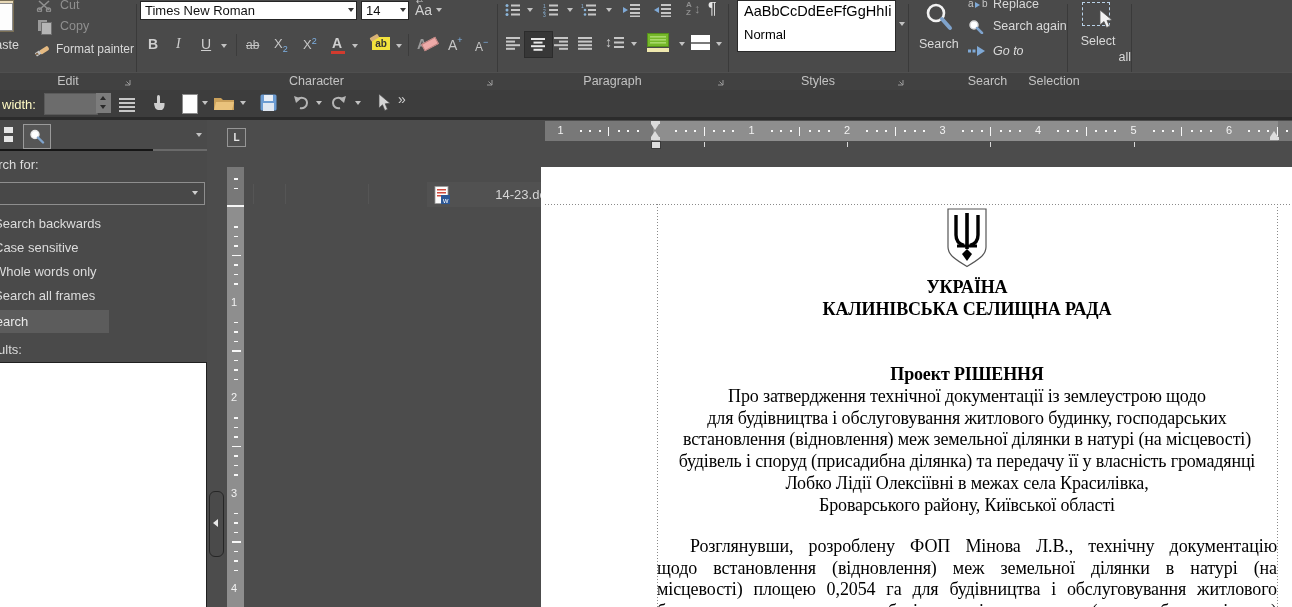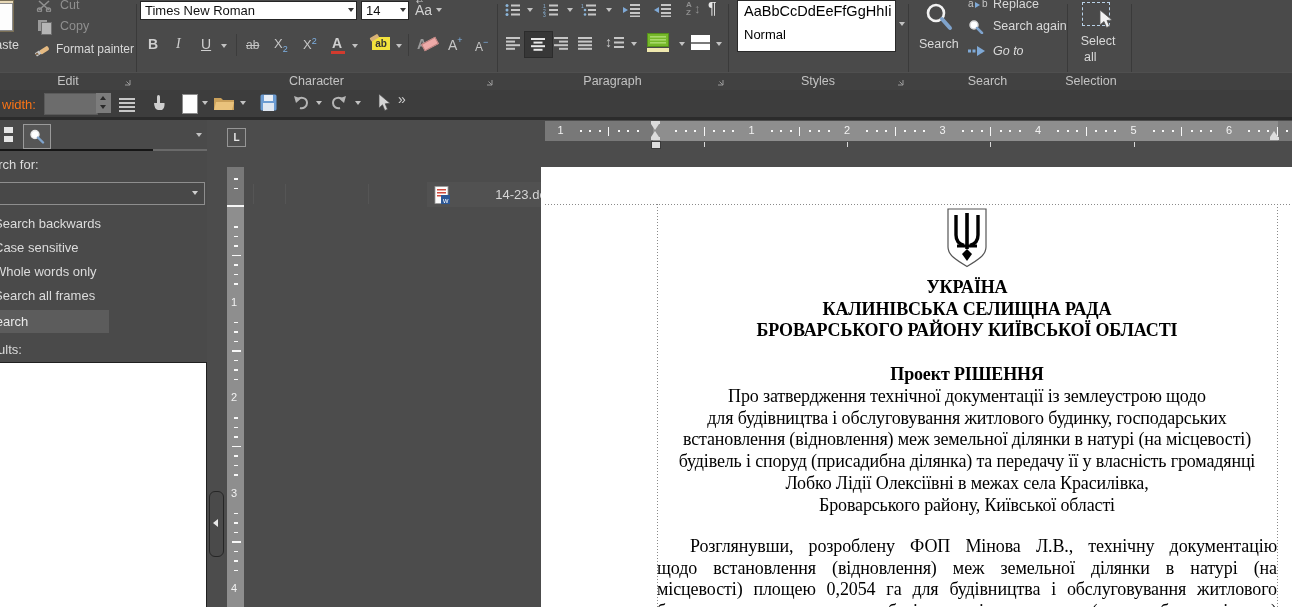--- a/index.html
+++ b/index.html
@@ -314,37 +314,37 @@
       </svg>
       <span class="abs btnlabel" style="left:25px;top:1px;font-style:italic;">Go to</span>
     </div>
 
     <div class="abs" style="left:1072px;top:0;width:52px;height:68px;">
       <span class="abs" style="left:10px;top:2px;width:26px;height:22px;border:1.5px dashed #b9d2e8;"></span>
       <svg class="abs" style="left:26px;top:10px;" width="16" height="20">
         <path d="M2 0 L2 15 L6 11.5 L8.5 17.5 L11.5 16.2 L9 10.5 L14 10 Z" fill="#f2f2f2" stroke="#555" stroke-width="0.8"></path>
       </svg>
       <span class="abs btnlabel" style="left:8px;top:34px;width:36px;text-align:center;">Select</span>
-      <span class="abs btnlabel" style="left:12px;top:50px;width:36px;text-align:left;">all</span>
+      <span class="abs btnlabel" style="left:23px;top:50px;width:36px;text-align:right;">all</span>
     </div>
 
     <div class="gsep" style="left:136px;"></div>
     <div class="gsep" style="left:497px;"></div>
     <div class="gsep" style="left:728px;"></div>
     <div class="gsep" style="left:908px;"></div>
     <div class="gsep" style="left:1067px;"></div>
     <div class="gsep" style="left:1131px;"></div>
 
     <div class="abs grp-strip"></div>
     <span class="grp-label" style="left:0;width:136px;">Edit</span>
     <span class="grp-label" style="left:497px;width:231px;">Paragraph</span>
     <span class="grp-label" style="left:136px;width:361px;">Character</span>
     <span class="grp-label" style="left:728px;width:180px;">Styles</span>
     <span class="grp-label" style="left:908px;width:159px;">Search</span>
-    <span class="grp-label" style="left:1059px;width:64px;">Selection</span>
+    <span class="grp-label" style="left:1022px;width:64px;">Selection</span>
     <span class="launcher" style="left:124px;">
         <svg width="7" height="7">
           <path d="M1 6 L6 6 L6 1 M2.5 2.5 L6 6" stroke="#9a9a9a" stroke-width="1" fill="none"></path>
         </svg>
       </span>
     <span class="launcher" style="left:486px;">
         <svg width="7" height="7">
           <path d="M1 6 L6 6 L6 1 M2.5 2.5 L6 6" stroke="#9a9a9a" stroke-width="1" fill="none"></path>
         </svg>
       </span>
@@ -354,21 +354,21 @@
         </svg>
       </span>
     <span class="launcher" style="left:897px;">
         <svg width="7" height="7">
           <path d="M1 6 L6 6 L6 1 M2.5 2.5 L6 6" stroke="#9a9a9a" stroke-width="1" fill="none"></path>
         </svg>
       </span>
   </div>
 
   <div id="tabrow" class="abs">
-    <span class="abs" style="left:2px;top:7px;color:#f97316;">width:</span>
+    <span class="abs" style="left:2px;top:7px;color:#fef9c3;">width:</span>
     <div class="abs spin" style="left:44px;top:3px;width:52px;height:20px;"></div>
     <div class="abs spin-arrows" style="left:96px;top:3px;width:15px;height:20px;">
       <span class="abs" style="left:4px;top:3px;width:0;height:0;border-left:3.5px solid transparent;border-right:3.5px solid transparent;border-bottom:4px solid #2a2a2a;"></span>
       <span class="abs" style="left:4px;top:12px;width:0;height:0;border-left:3.5px solid transparent;border-right:3.5px solid transparent;border-top:4px solid #2a2a2a;"></span>
     </div>
     <div class="abs lines-icon" style="left:119px;top:6px;width:16px;">
       <i style="width:16px;"></i>
         <i style="width:16px;"></i>
         <i style="width:16px;"></i>
         <i style="width:16px;"></i>
@@ -612,21 +612,20 @@
         <path d="M12 7 V27 C12 33 15 36 20 37.5" fill="none" stroke="#000" stroke-width="3.4"></path>
         <path d="M34 7 V27 C34 33 31 36 26 37.5" fill="none" stroke="#000" stroke-width="3.4"></path>
         <path d="M23 5 V41" fill="none" stroke="#000" stroke-width="3.6"></path>
         <path d="M13 38 H33" fill="none" stroke="#000" stroke-width="3"></path>
         <path d="M23 41 L28 46 L23 53 L18 46 Z" fill="#000"></path>
       </svg>
 
       <div class="abs" style="left:0;top:69px;width:620px;">
         <div class="cline bold">УКРАЇНА</div>
         <div class="cline bold">КАЛИНІВСЬКА СЕЛИЩНА РАДА</div>
-        <div class="cline bold">БРОВАРСЬКОГО РАЙОНУ КИЇВСЬКОЇ ОБЛАСТІ</div>
       </div>
 
       <div class="abs cline bold" style="left:0;top:156px;width:620px;">Проект РІШЕННЯ</div>
 
       <div class="abs" style="left:0;top:178px;width:620px;">
         <div class="cline">Про затвердження технічної документації із землеустрою щодо</div>
         <div class="cline">для будівництва і обслуговування житлового будинку, господарських</div>
         <div class="cline">встановлення (відновлення) меж земельної ділянки в натурі (на місцевості)</div>
         <div class="cline">будівель і споруд (присадибна ділянка) та передачу її у власність громадянці</div>
         <div class="cline">Лобко Лідії Олексіївні в межах села Красилівка,</div>

